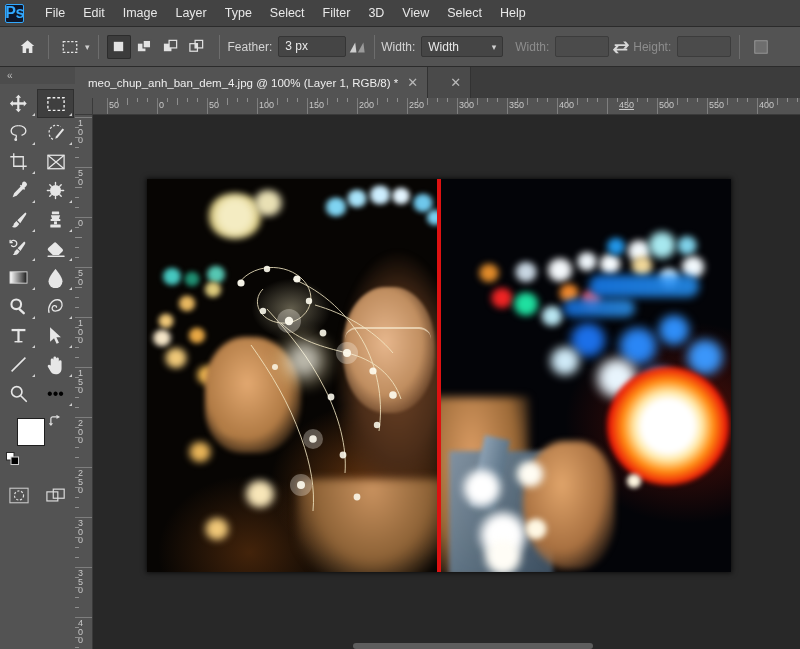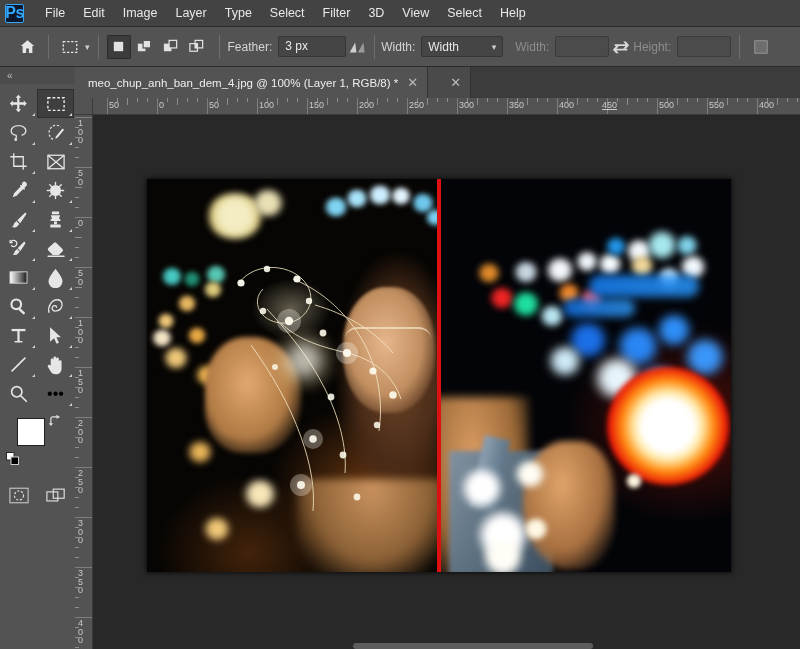--- a/index.html
+++ b/index.html
@@ -564,21 +564,21 @@
       <div class="rh-tick" style="left: 434px; height: 7px;"></div>
       <div class="rh-tick" style="left: 444px; height: 4px;"></div>
       <div class="rh-tick" style="left: 454px; height: 4px;"></div>
       <div class="rh-tick major" style="left: 464px;"></div>
       <div class="rh-lbl" style="left: 464px;">400</div>
       <div class="rh-tick" style="left: 474px; height: 4px;"></div>
       <div class="rh-tick" style="left: 484px; height: 7px;"></div>
       <div class="rh-tick" style="left: 494px; height: 4px;"></div>
       <div class="rh-tick" style="left: 504px; height: 4px;"></div>
       <div class="rh-tick major" style="left: 514px;"></div>
-      <div class="rh-lbl" style="left: 507px; text-decoration: underline;">450</div>
+      <div class="rh-lbl" style="left: 524px; text-decoration: underline;">450</div>
       <div class="rh-tick" style="left: 524px; height: 4px;"></div>
       <div class="rh-tick" style="left: 534px; height: 7px;"></div>
       <div class="rh-tick" style="left: 544px; height: 4px;"></div>
       <div class="rh-tick" style="left: 554px; height: 4px;"></div>
       <div class="rh-tick major" style="left: 564px;"></div>
       <div class="rh-lbl" style="left: 564px;">500</div>
       <div class="rh-tick" style="left: 574px; height: 4px;"></div>
       <div class="rh-tick" style="left: 584px; height: 7px;"></div>
       <div class="rh-tick" style="left: 594px; height: 4px;"></div>
       <div class="rh-tick" style="left: 604px; height: 4px;"></div>

